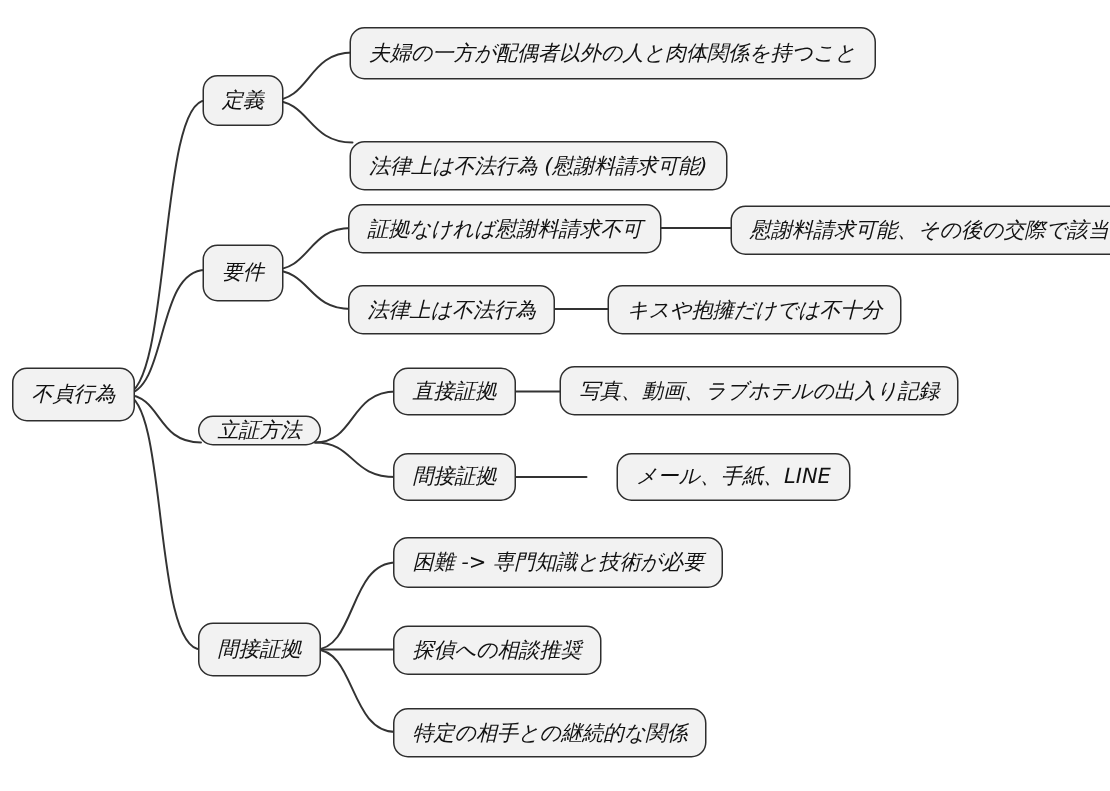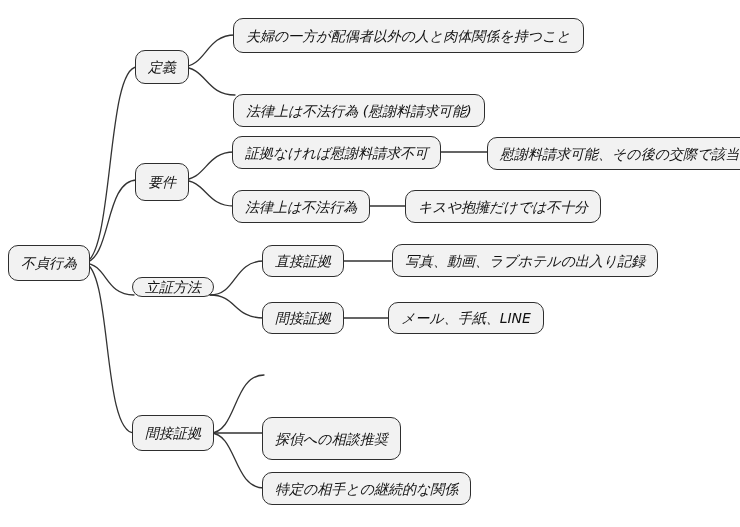--- a/index.html
+++ b/index.html
@@ -75,20 +75,21 @@
 
   <div class="node" style="left:233px;top:18px;height:35px;min-width:345px">夫婦の一方が配偶者以外の人と肉体関係を持つこと</div>
   <div class="node" style="left:233px;top:94px;height:33px;min-width:247px">法律上は不法行為 (慰謝料請求可能)</div>
 
   <div class="node" style="left:232px;top:136px;height:33px;min-width:201px">証拠なければ慰謝料請求不可</div>
   <div class="node" style="left:487px;top:137px;height:33px;min-width:248px">慰謝料請求可能、その後の交際で該当</div>
   <div class="node" style="left:232px;top:190px;height:33px;min-width:108px">法律上は不法行為</div>
   <div class="node" style="left:262px;top:245px;height:32px;min-width:75px">直接証拠</div>
 
   <div class="node" style="left:405px;top:190px;height:33px;min-width:185px">キスや抱擁だけでは不十分</div>
-  <div class="node" style="left:392px;top:244px;height:33px;min-width:250px">写真、動画、ラブホテルの出入り記録</div>
+  <div class="node" style="left:373px;top:244px;height:33px;min-width:250px">写真、動画、ラブホテルの出入り記録</div>
   <div class="node" style="left:262px;top:302px;height:32px;min-width:75px">間接証拠</div>
-  <div class="node" style="left:388px;top:302px;height:32px;min-width:149px">メール、手紙、LINE</div>
+  <div class="node" style="left:411px;top:302px;height:32px;min-width:149px">メール、手紙、LINE</div>
 
-  <div class="node" style="left:262px;top:417px;height:43px;min-width:135px">探偵への相談推奨</div>
+  <div class="node" style="left:262px;top:358px;height:34px;min-width:213px">困難 -&gt; 専門知識と技術が必要</div>
+  <div class="node" style="left:262px;top:417px;height:33px;min-width:135px">探偵への相談推奨</div>
   <div class="node" style="left:262px;top:472px;height:33px;min-width:185px">特定の相手との継続的な関係</div>
 
 </div>
 
 </body></html>

